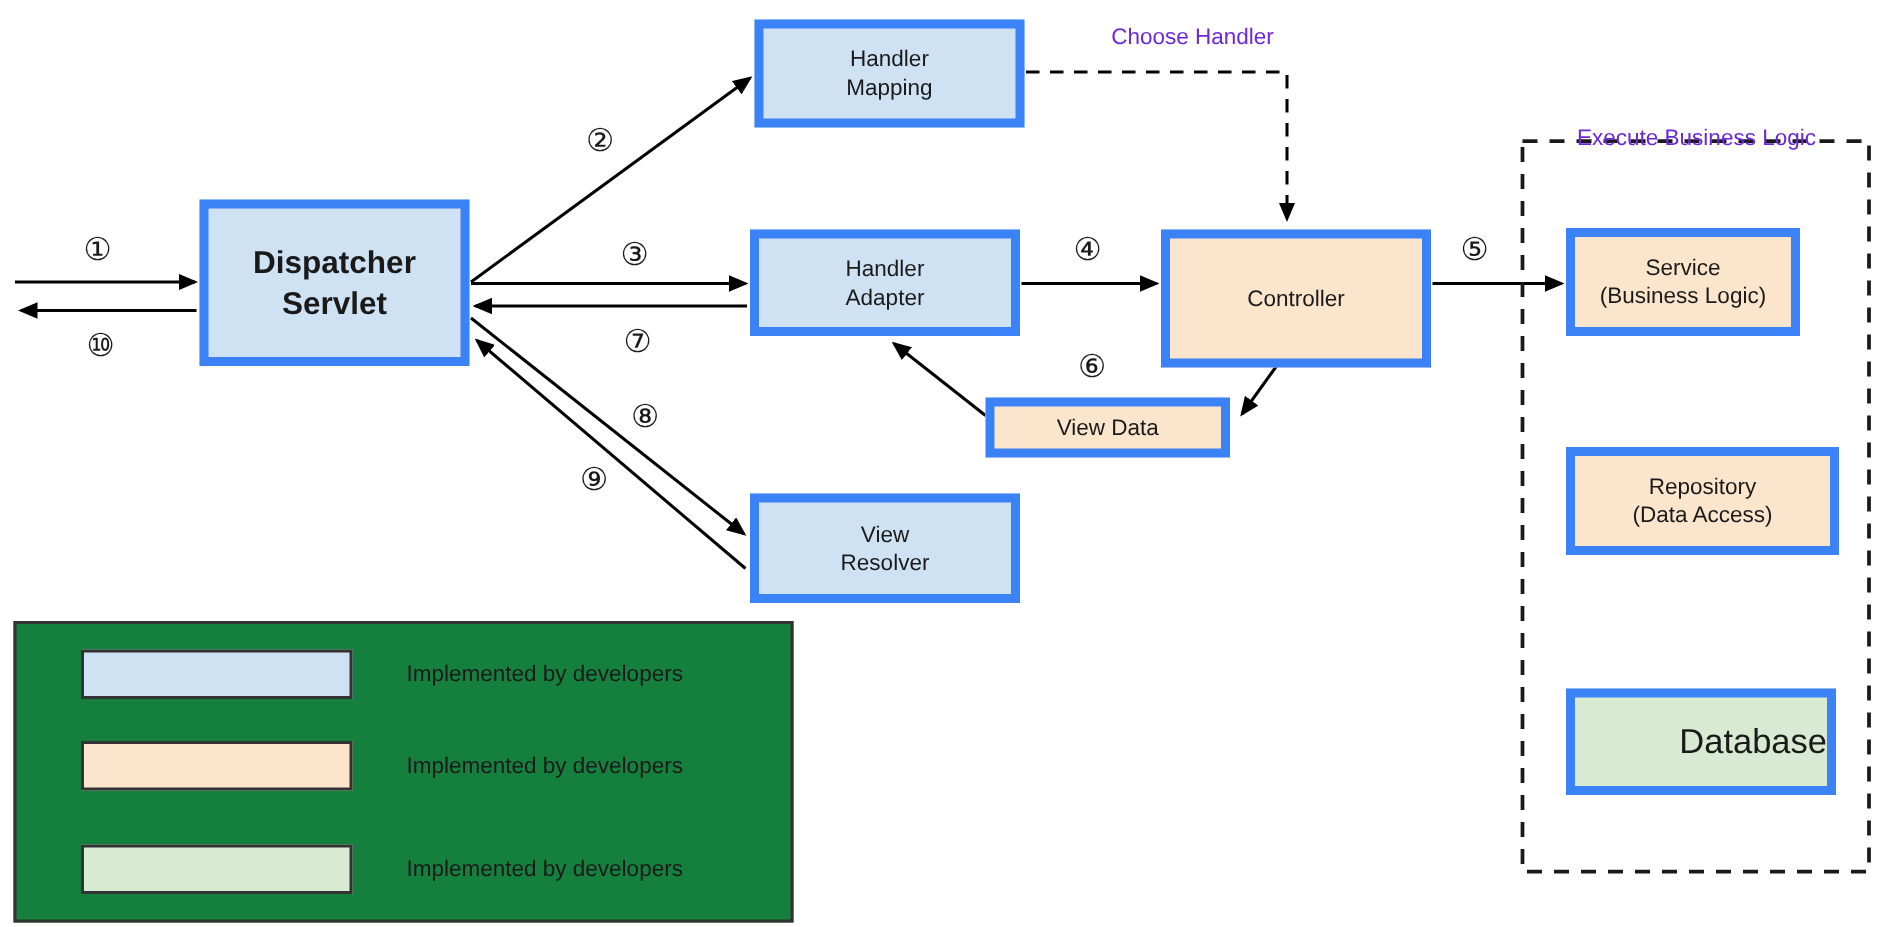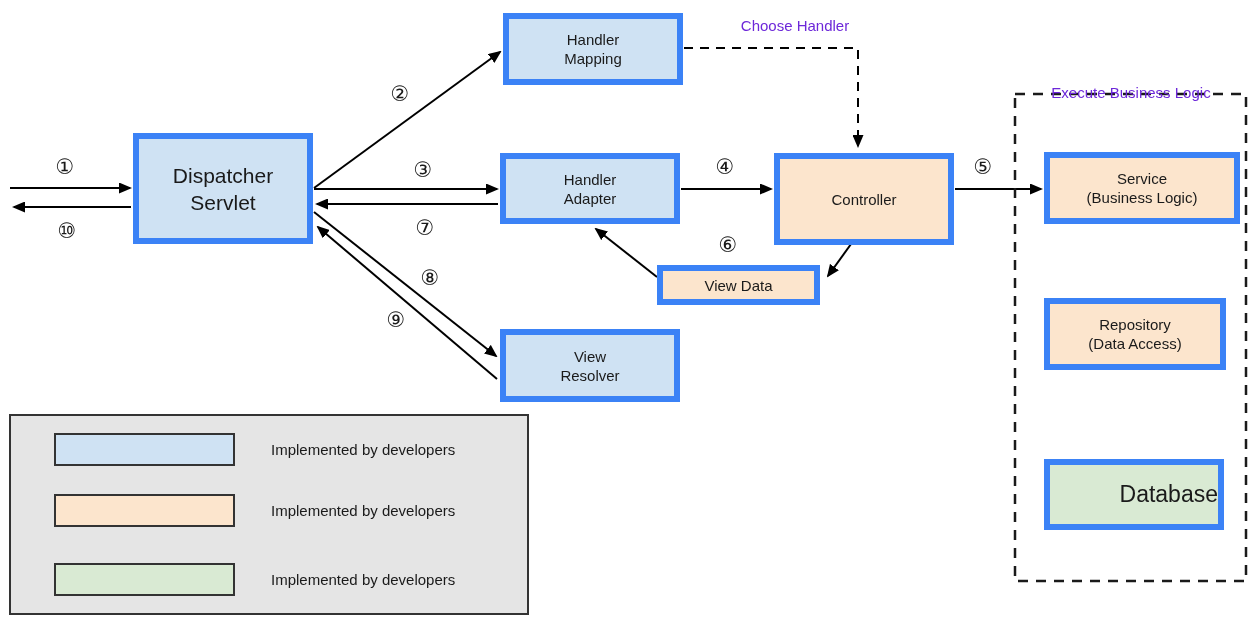--- a/index.html
+++ b/index.html
@@ -31,27 +31,27 @@
     text-align: center;
     font-size: 15px;
     line-height: 19px;
     white-space: pre-line;
   }
   .fill-blue  { background: #cfe2f3; }
   .fill-peach { background: #fce5cd; }
   .fill-green { background: #d9ead3; }
 
   #dispatcher-servlet { left: 133px; top: 133px; width: 180px; height: 111px;
-                        font-weight: normal; font-size: 21px; line-height: 27px; }
+                        font-weight: bold; font-size: 21px; line-height: 27px; }
   #handler-mapping    { left: 503px; top: 13px;  width: 180px; height: 72px; }
   #handler-adapter    { left: 500px; top: 153px; width: 180px; height: 71px; }
   #controller-node    { left: 774px; top: 153px; width: 180px; height: 92px; }
   #view-name          { left: 657px; top: 265px; width: 163px; height: 40px; }
   #view-resolver      { left: 500px; top: 329px; width: 180px; height: 73px; }
-  #service-node       { left: 1044px; top: 152px; width: 196px; height: 72px; }
+  #service-node       { left: 1044px; top: 152px; width: 156px; height: 72px; }
   #repository-node    { left: 1044px; top: 298px; width: 182px; height: 72px; }
   #database-node      { left: 1044px; top: 459px; width: 180px; height: 71px;
                         font-size: 23px; line-height: 27px; justify-content: flex-end; }
 
   .step {
     position: absolute;
     z-index: 3;
     transform: translate(-50%, -50%);
     font-family: "DejaVu Sans", "Liberation Sans", sans-serif;
     font-size: 21px;
@@ -69,21 +69,21 @@
   }
   #choose-handler-label { left: 795px; top: 25px; }
   #execute-logic-label  { left: 1131px; top: 60px; margin-top: 32px; }
 
   .legend {
     position: absolute;
     z-index: 2;
     left: 9px; top: 414px;
     width: 520px; height: 201px;
     border: 2px solid #333333;
-    background: #e5e5e5;
+    background: #15803d;
   }
   .legend-row {
     position: absolute;
     left: 43px;
     height: 33px;
     display: flex;
     align-items: center;
   }
   .legend-row-1 { top: 17px; }
   .legend-row-2 { top: 78px; }

